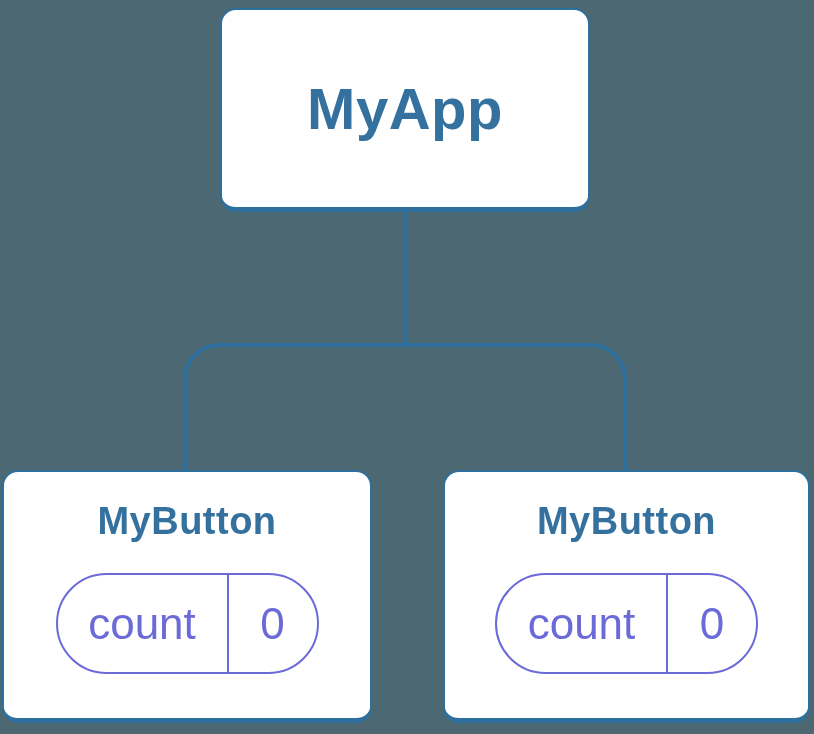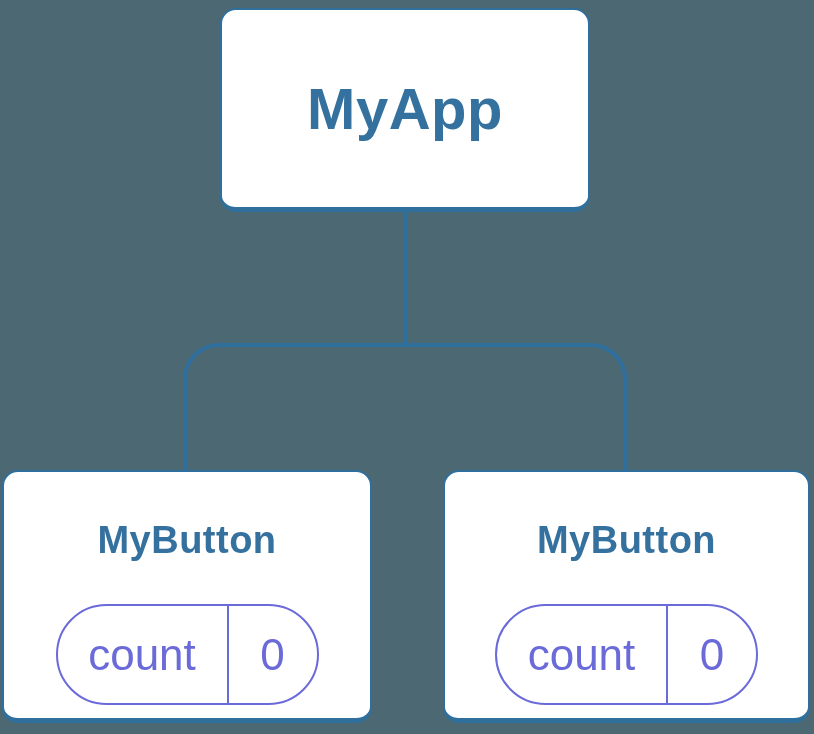--- a/index.html
+++ b/index.html
@@ -44,21 +44,21 @@
     left: 220px; top: 8px;
     width: 370px; height: 204px;
     justify-content: center;
   }
   .node-root .node-label { font-size: 58px; }
 
   .node-child {
     top: 470px;
     width: 370px; height: 253px;
     justify-content: flex-start;
-    padding-top: 40px;
+    padding-top: 21px;
   }
   .node-child-left  { left: 2px; }
   .node-child-right { left: 443px; width: 367px; }
   .node-child .node-label { font-size: 38px; line-height: 56px; }
 
   
   .connector-stem {
     position: absolute;
     left: 403px; top: 210px;
     width: 4px; height: 137px;
@@ -68,21 +68,21 @@
     position: absolute;
     left: 183px; top: 343px;
     width: 444px; height: 127px;
     border: 4px solid var(--connector);
     border-bottom: none;
     border-radius: 36px 36px 0 0;
   }
 
   
   .state-pill {
-    margin-top: 36px;
+    margin-top: 24px;
     width: 263px; height: 101px;
     border: 2px solid var(--state-accent);
     border-radius: 60px;
     display: flex;
     align-items: stretch;
     background: var(--node-fill);
   }
   .state-key-cell {
     width: 171px;
     border-right: 2px solid var(--state-accent);

